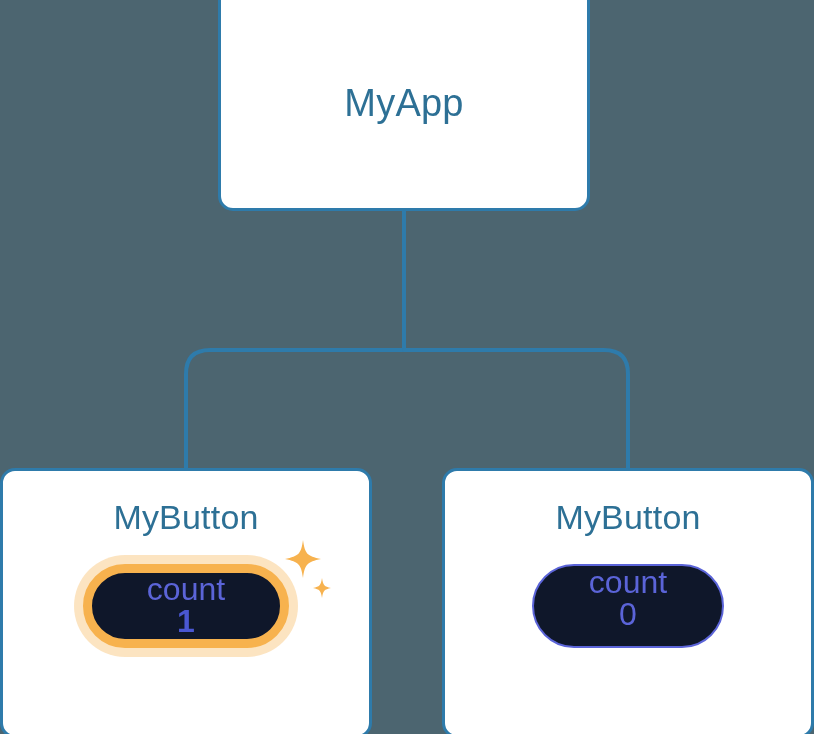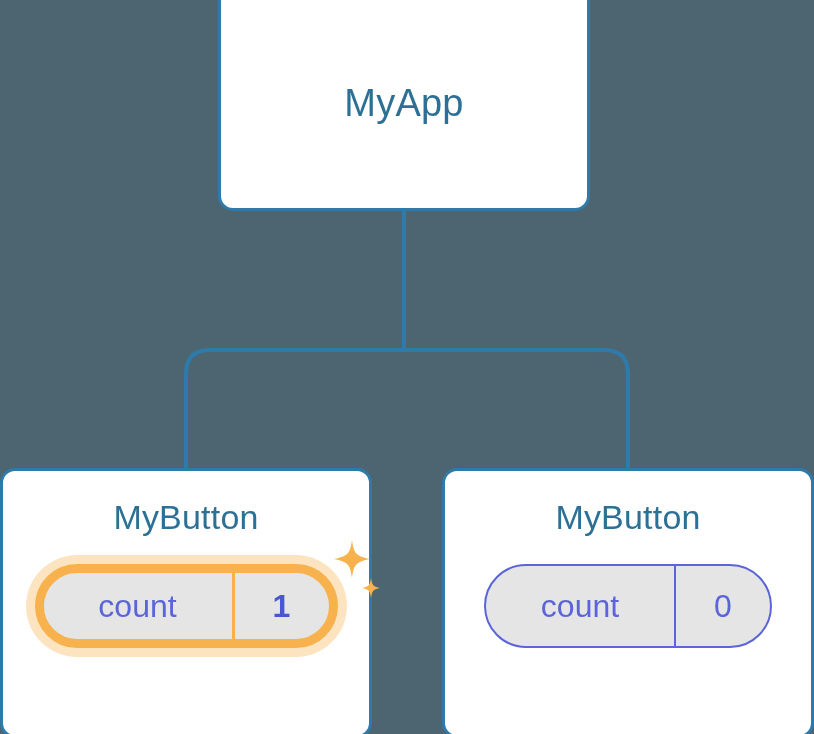--- a/index.html
+++ b/index.html
@@ -87,22 +87,23 @@
     align-items: center;
     justify-content: center;
   }
 
   .pill {
     position: relative;
     display: flex;
     align-items: stretch;
     height: 84px;
     border-radius: 42px;
-    background: #e5e5e5;
+    background: #0f172a;
     box-sizing: border-box;
+    flex-direction: column;
   }
 
   
   .pill.plain {
     border: 2px solid #5b64d8;
   }
   .pill.plain .pill-key,
   .pill.plain .pill-val {
     color: #5b64d8;
   }

